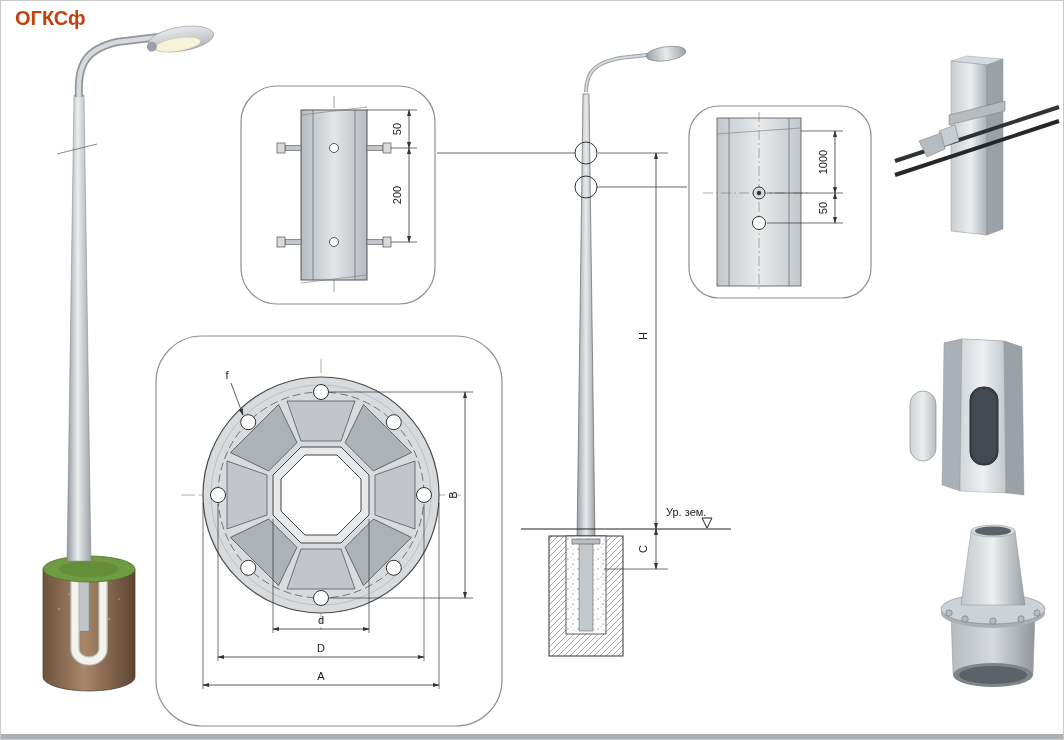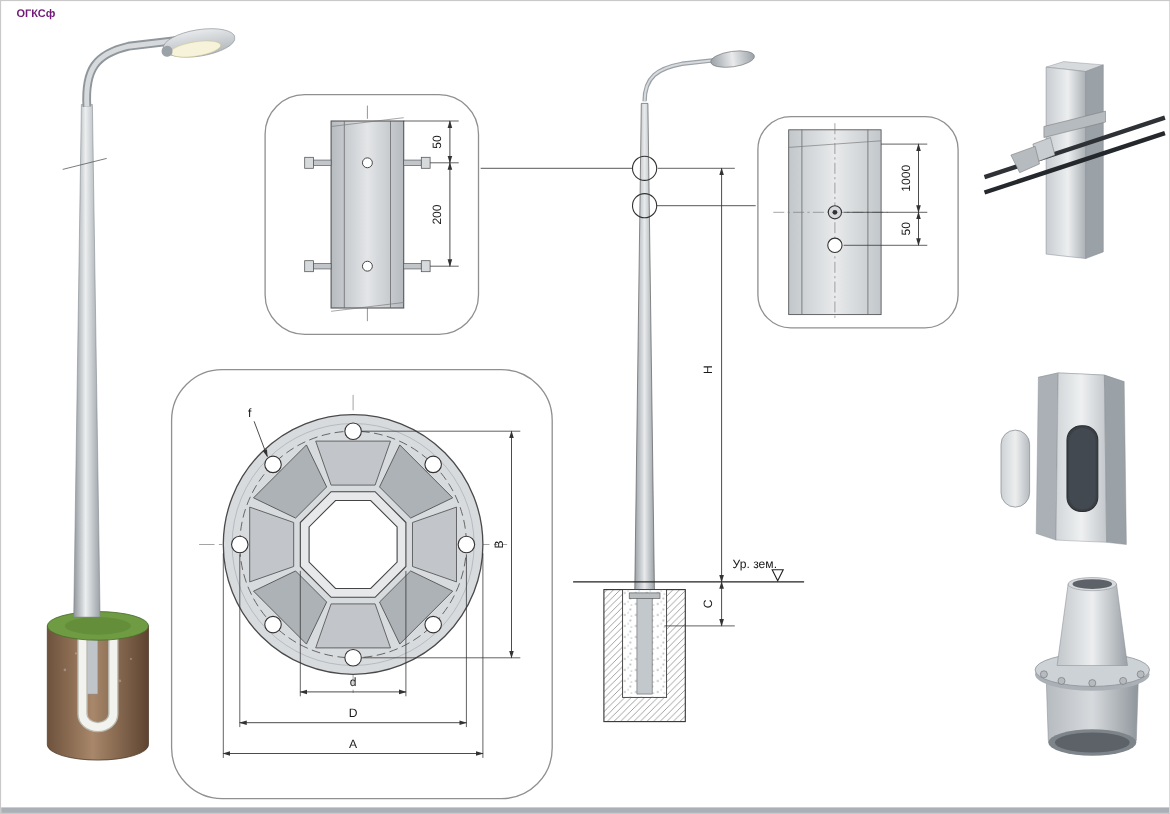--- a/index.html
+++ b/index.html
@@ -3,21 +3,21 @@
 <meta charset="utf-8">
 <style>
   html,body{margin:0;padding:0;background:#ffffff;}
   .canvas{
     position:relative;width:1064px;height:740px;background:#ffffff;
     border:1px solid #c9c9c9;box-sizing:border-box;overflow:hidden;
     font-family:"Liberation Sans",sans-serif;
   }
   .abs{position:absolute;}
   .title{
-    position:absolute;left:14px;top:6px;font-size:10px;font-weight:bold;color:#701a75;
+    position:absolute;left:14px;top:6px;font-size:20px;font-weight:bold;color:#c2410c;
     font-family:"Liberation Sans",sans-serif;
   }
   svg text{font-family:"Liberation Sans",sans-serif;font-size:11px;fill:#1a1a1a;}
   .bottom-edge{position:absolute;left:0;right:0;bottom:0;height:5px;background:#aab0b6;}
 </style>
 </head>
 <body>
 
 <div class="canvas">
 

